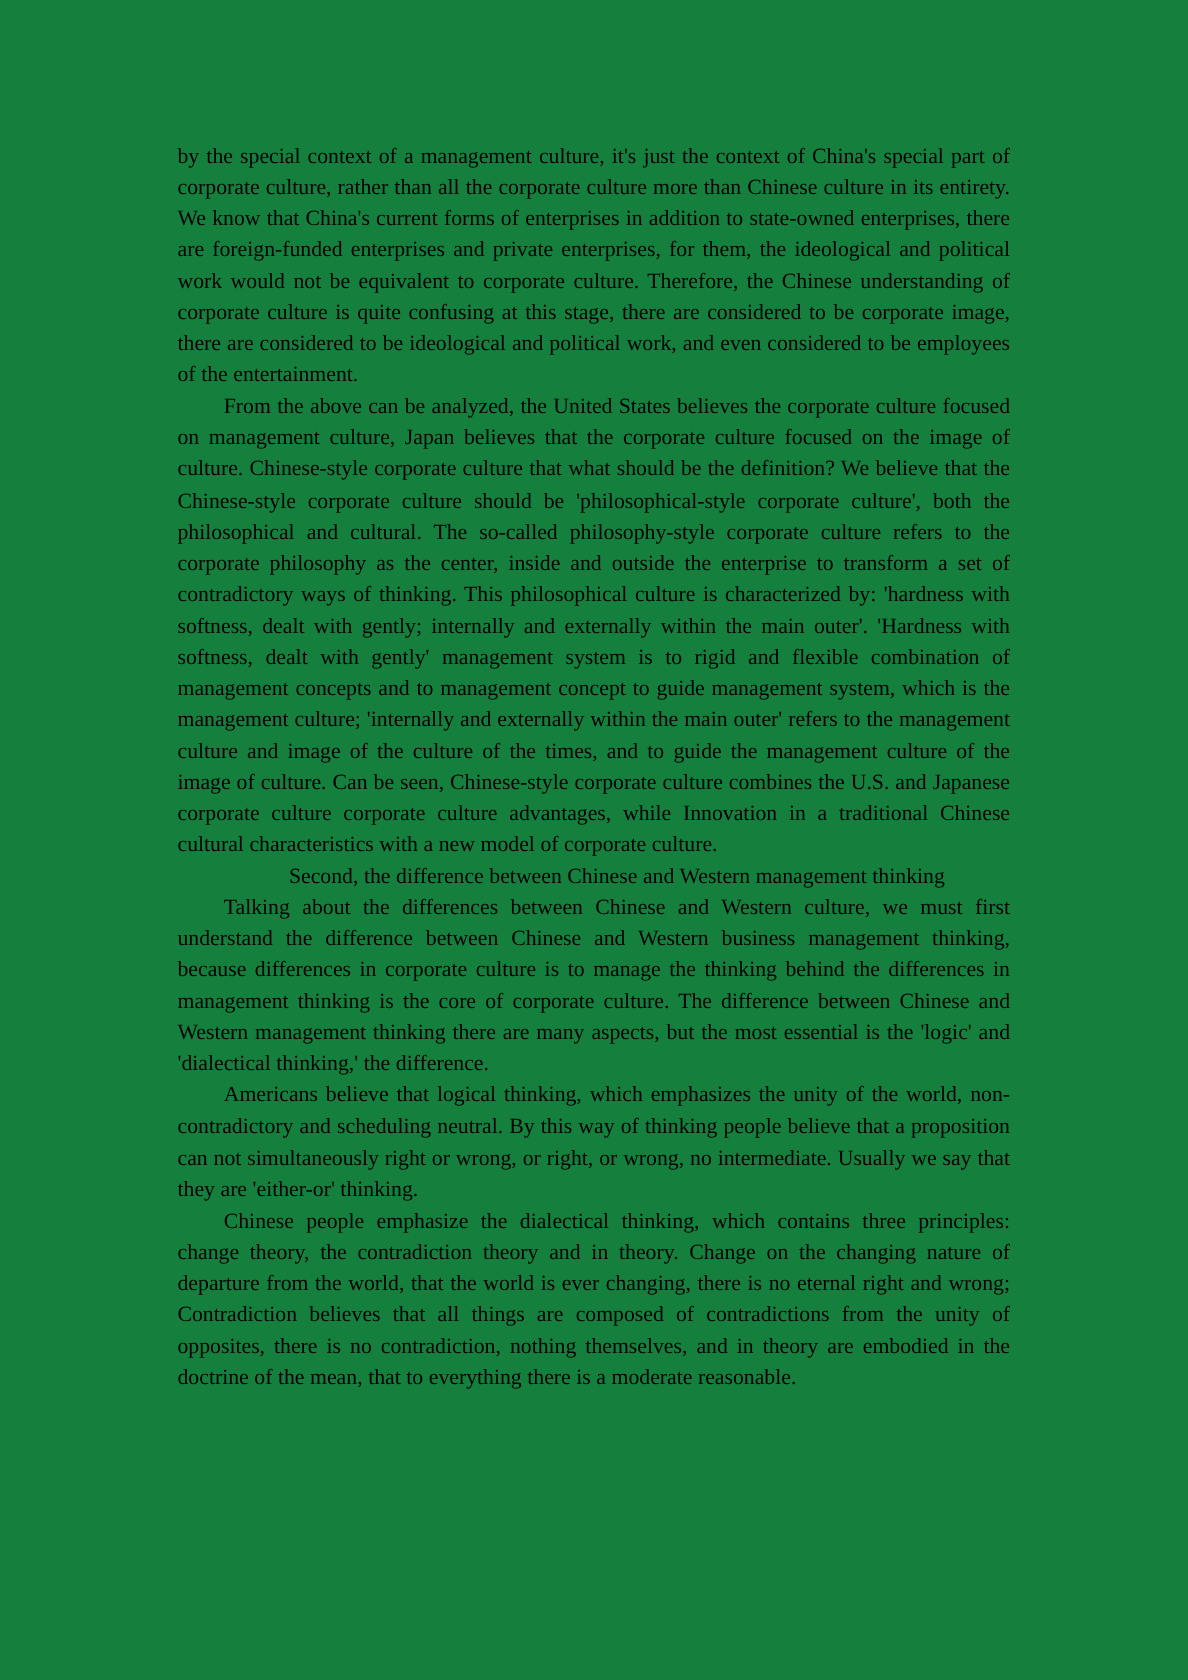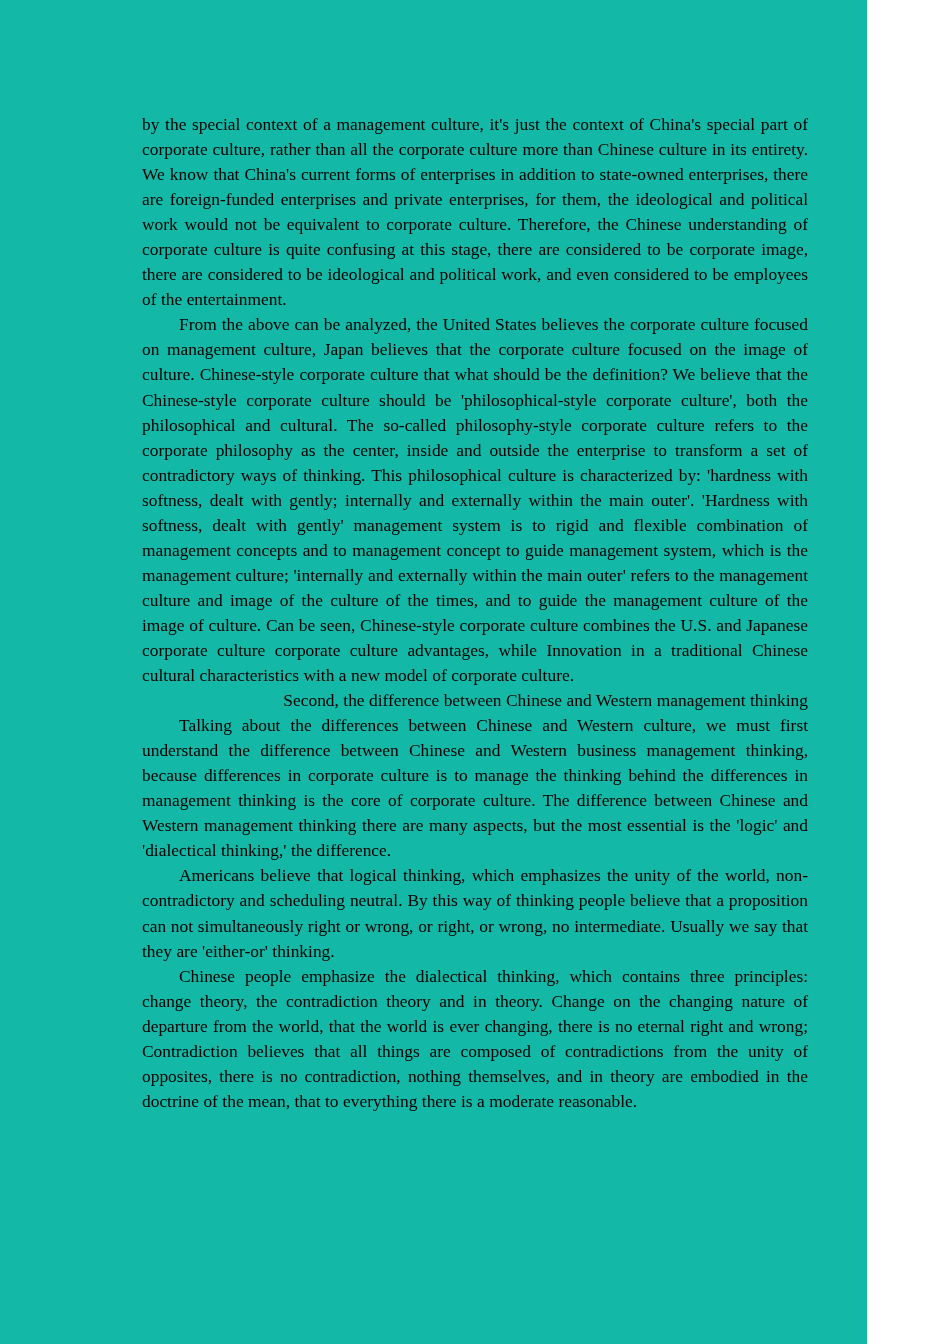--- a/index.html
+++ b/index.html
@@ -9,23 +9,23 @@
   }
   body {
     width: 950px;
     height: 1344px;
     overflow: hidden;
     font-family: "Liberation Serif", "DejaVu Serif", serif;
     color: #000000;
   }
   .page {
     position: relative;
-    width: 867px;
+    width: 950px;
     height: 1344px;
-    background: #14b8a6;
+    background: #15803d;
     box-sizing: border-box;
   }
   .text-block {
     position: absolute;
     left: 142px;
     top: 112px;
     width: 666px;
   }
   p.para {
     margin: 0;
@@ -36,21 +36,21 @@
     line-height: 25.05px;
     text-indent: 37px;
     hyphens: none;
     -webkit-hyphens: none;
     word-spacing: 0.1px;
   }
   p.para.no-indent {
     text-indent: 0;
   }
   p.para.flush {
-    text-align: right;
+    text-align: center;
   }
 </style>
 </head>
 <body>
 
 <div class="page">
   <div class="text-block">
 
     <p class="para no-indent">by the special context of a management culture, it's just the context of China's special part of corporate culture, rather than all the corporate culture more than Chinese culture in its entirety. We know that China's current forms of enterprises in addition to state-owned enterprises, there are foreign-funded enterprises and private enterprises, for them, the ideological and political work would not be equivalent to corporate culture. Therefore, the Chinese understanding of corporate culture is quite confusing at this stage, there are considered to be corporate image, there are considered to be ideological and political work, and even considered to be employees of the entertainment.</p>
 

